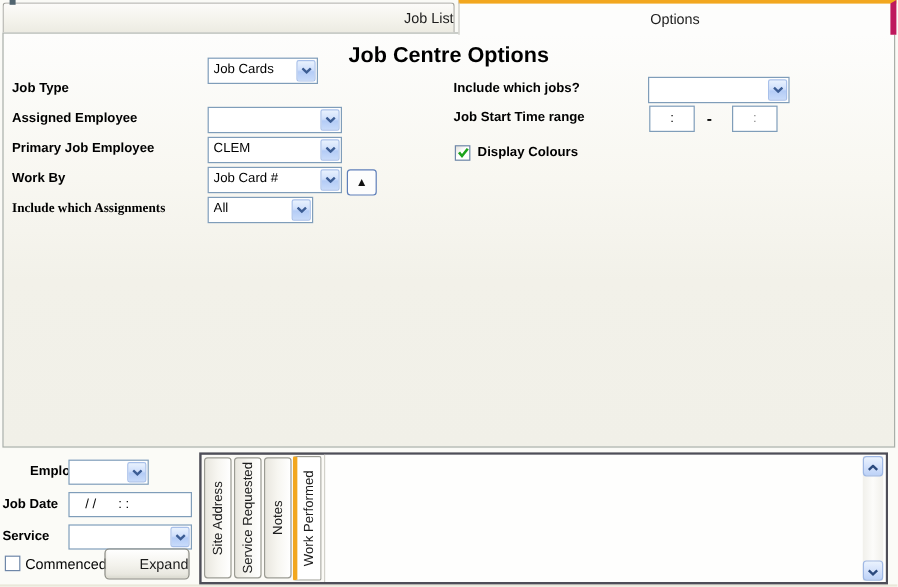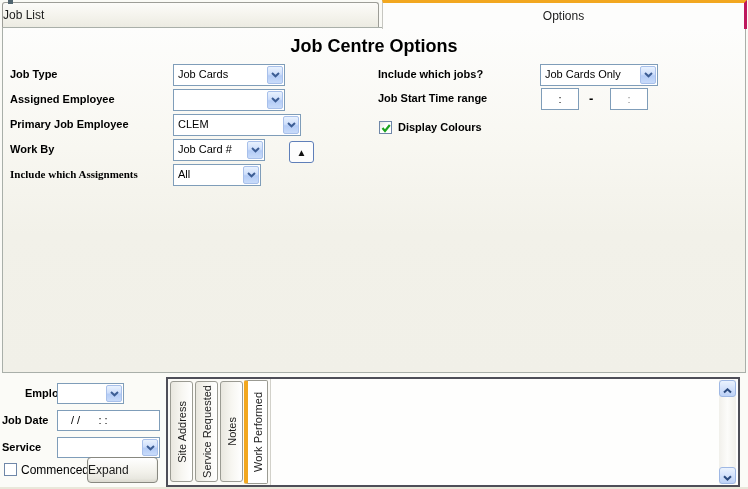--- a/index.html
+++ b/index.html
@@ -9,27 +9,27 @@
     font-family:"Liberation Sans","DejaVu Sans",sans-serif;
     -webkit-font-smoothing:none;
   }
   .abs { position:absolute; box-sizing:border-box; }
 
   
   .tab-joblist {
     left:2px; top:2px; width:377px; height:25px;
     background:linear-gradient(180deg,#fcfbf9 0%,#f4f3ec 55%,#ecebe2 100%);
     border:1px solid #9d9d97; border-bottom:none; border-radius:3px 3px 0 0;
-    display:flex; align-items:center; justify-content:flex-start;
+    display:flex; align-items:center; justify-content:flex-end;
     font-size:12px; color:#1c1c1c; z-index:2;
   }
   .tab-options {
     left:382px; top:0; width:365px; height:29px;
     background:#fdfdfc;
-    border-top:3px solid #F2A71F; border-left:1px solid #c6c6c0; border-right:3px solid #be185d;
+    border-top:3px solid #F2A71F; border-left:1px solid #c6c6c0; border-right:5px solid #be185d;
     display:flex; align-items:flex-start; justify-content:center;
     font-size:12px; color:#1c1c1c; z-index:3; padding-top:6px;
   }
 
   
   .options-panel {
     left:2px; top:27px; width:744px; height:346px;
     background:linear-gradient(180deg,#fdfdfc 0%,#f8f7f1 35%,#f2f1e9 60%,#f1f0e8 100%);
     border:1px solid #a9afa9; z-index:1;
   }
@@ -67,21 +67,21 @@
     border:1px solid #6f87a8; display:flex; align-items:center; justify-content:center; z-index:4;
   }
 
   
   .bottom-strip { left:0; top:374px; width:748px; height:113px; background:#fbfbf7; z-index:1; }
   .bottom-edge { left:0; top:487px; width:748px; height:2px; background:#e9e8da; z-index:1; }
   .btn-expand {
     left:87px; top:457px; width:71px; height:26px;
     background:linear-gradient(180deg,#ffffff 0%,#f3f2ec 55%,#e4e3db 100%);
     border:1px solid #888880; border-radius:4px; box-shadow:inset 0 -2px 2px #dddcd2;
-    display:flex; align-items:center; justify-content:flex-start;
+    display:flex; align-items:center; justify-content:flex-end;
     font-size:12px; color:#1c1c1c; z-index:4;
   }
 
   
   .detail-panel {
     left:166px; top:377px; width:574px; height:110px;
     background:#fbfaf6; border:2px solid #4e4e58; z-index:2;
   }
   .detail-content {
     left:270px; top:379px; width:468px; height:106px;
@@ -129,44 +129,44 @@
 
 <div class="abs options-panel"></div>
 <div class="abs page-title">Job Centre Options</div>
 
 <div class="lbl" style="left:10px; top:68px;">Job Type</div>
 <div class="lbl" style="left:10px; top:93px;">Assigned Employee</div>
 <div class="lbl" style="left:10px; top:118px;">Primary Job Employee</div>
 <div class="lbl" style="left:10px; top:143px;">Work By</div>
 <div class="lbl" style="left:10px; top:168px;font-family:Liberation Serif, serif;">Include which Assignments</div>
 
-<div class="abs combo" style="left:173px; top:64px; width:112px; height:22px;padding-left:40px;">
+<div class="abs combo" style="left:173px; top:48px; width:92px; height:22px;padding-left:40px;">
   <span class="val">Job Cards</span>
   <span class="btn">
       <svg width="9" height="6" viewBox="0 0 9 6">
         <path d="M1 1 L4.5 4.3 L8 1" stroke="#3c5d94" stroke-width="2" fill="none"></path>
       </svg>
     </span>
 </div>
 <div class="abs combo" style="left:173px; top:89px; width:112px; height:22px;">
   <span class="btn">
       <svg width="9" height="6" viewBox="0 0 9 6">
         <path d="M1 1 L4.5 4.3 L8 1" stroke="#3c5d94" stroke-width="2" fill="none"></path>
       </svg>
     </span>
 </div>
-<div class="abs combo" style="left:173px; top:114px; width:128px; height:22px;">
+<div class="abs combo" style="left:173px; top:114px; width:112px; height:22px;">
   <span class="val">CLEM</span>
   <span class="btn">
       <svg width="9" height="6" viewBox="0 0 9 6">
         <path d="M1 1 L4.5 4.3 L8 1" stroke="#3c5d94" stroke-width="2" fill="none"></path>
       </svg>
     </span>
 </div>
-<div class="abs combo" style="left:173px; top:139px; width:92px; height:22px;">
+<div class="abs combo" style="left:173px; top:139px; width:112px; height:22px;">
   <span class="val">Job Card #</span>
   <span class="btn">
       <svg width="9" height="6" viewBox="0 0 9 6">
         <path d="M1 1 L4.5 4.3 L8 1" stroke="#3c5d94" stroke-width="2" fill="none"></path>
       </svg>
     </span>
 </div>
 <div class="abs sort-btn">
   <span>▲</span>
 </div>
@@ -174,21 +174,20 @@
   <span class="val">All</span>
   <span class="btn">
       <svg width="9" height="6" viewBox="0 0 9 6">
         <path d="M1 1 L4.5 4.3 L8 1" stroke="#3c5d94" stroke-width="2" fill="none"></path>
       </svg>
     </span>
 </div>
 
 <div class="lbl" style="left:378px; top:68px;">Include which jobs?</div>
 <div class="abs combo" style="left:540px; top:64px; width:118px; height:22px;">
-  <span class="val">Job Cards Only</span>
   <span class="btn">
       <svg width="9" height="6" viewBox="0 0 9 6">
         <path d="M1 1 L4.5 4.3 L8 1" stroke="#3c5d94" stroke-width="2" fill="none"></path>
       </svg>
     </span>
 </div>
 
 <div class="lbl" style="left:378px; top:92px;">Job Start Time range</div>
 <div class="abs tbox" style="left:541px; top:88px; width:38px; height:22px; text-align:center; line-height:20px;">:</div>
 <div class="lbl" style="left:589px; top:91px; font-size:13px;">-</div>

